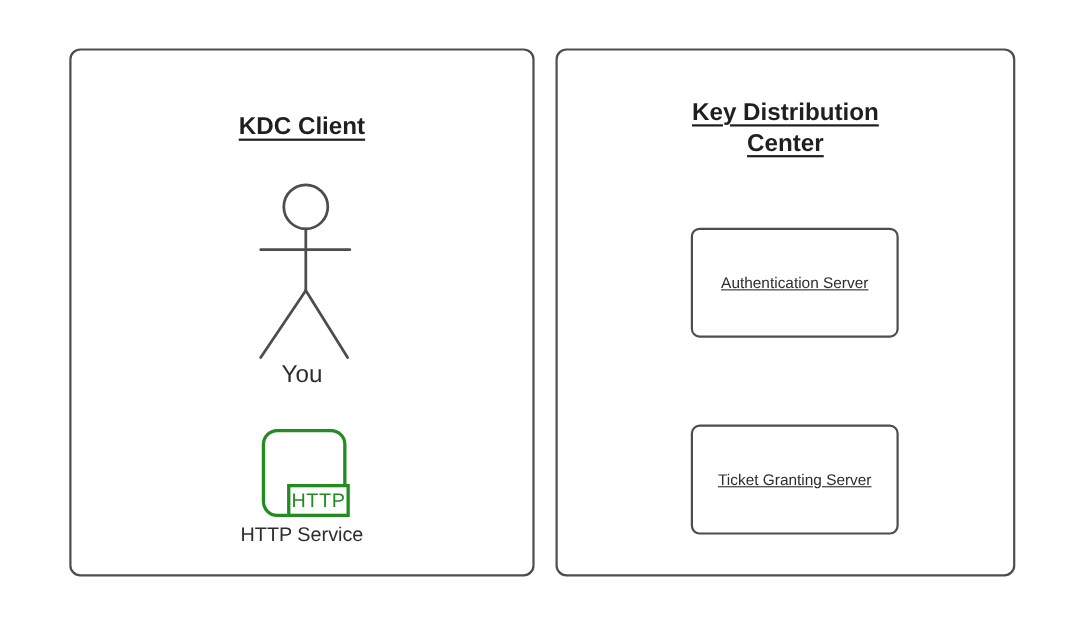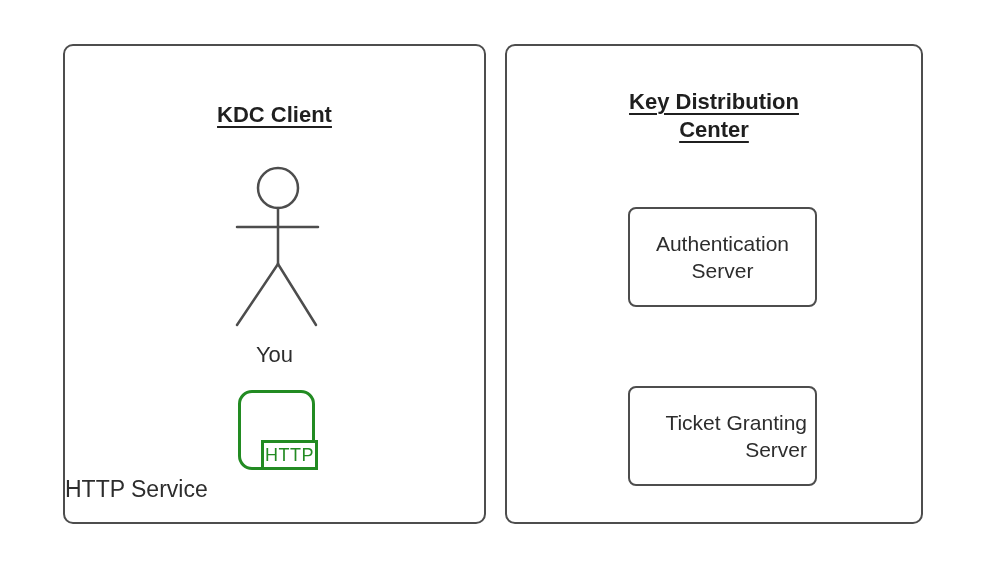--- a/index.html
+++ b/index.html
@@ -49,21 +49,21 @@
   #kdc-panel .panel-title    { top: 42px; width: 215px; }
 
   .actor-svg {
     position: absolute;
     left: 0;
     top: 118px;
     color: var(--stroke, #4d4d4d);
   }
   .actor-label {
     position: absolute;
-    top: 296px;
+    top: 281px;
     left: 0;
     right: 0;
     text-align: center;
     font-size: 22px;
     color: var(--label_text, #2d2d2d);
   }
 
   .http-icon {
     position: absolute;
     left: 173px;
@@ -94,41 +94,43 @@
     font-size: 18px;
     font-weight: normal;
     letter-spacing: 0.5px;
     color: var(--green, #228b22);
   }
   .http-label {
     position: absolute;
     top: 430px;
     left: 0;
     right: 0;
-    font-size: 23px;
+    text-align: center;
+    font-size: 18px;
     color: var(--label_text, #2d2d2d);
   }
 
   .server-box {
     position: absolute;
     left: 121px;
     width: 189px;
     height: 100px;
     background: #ffffff;
     border: 2px solid var(--stroke, #4d4d4d);
     border-radius: 8px;
     box-sizing: border-box;
     display: flex;
     align-items: center;
     justify-content: center;
     text-align: center;
-    font-size: 21px;
+    font-size: 14px;
     line-height: 27px;
     color: var(--label_text, #2d2d2d);
     padding: 0 8px;
+    text-decoration: underline;
   }
   #auth-box { top: 161px; }
   #tgs-box  { top: 340px; text-align: right; }
 </style>
 </head>
 <body>
 
 <div class="stage">
 
   <div class="panel" id="client-panel">

